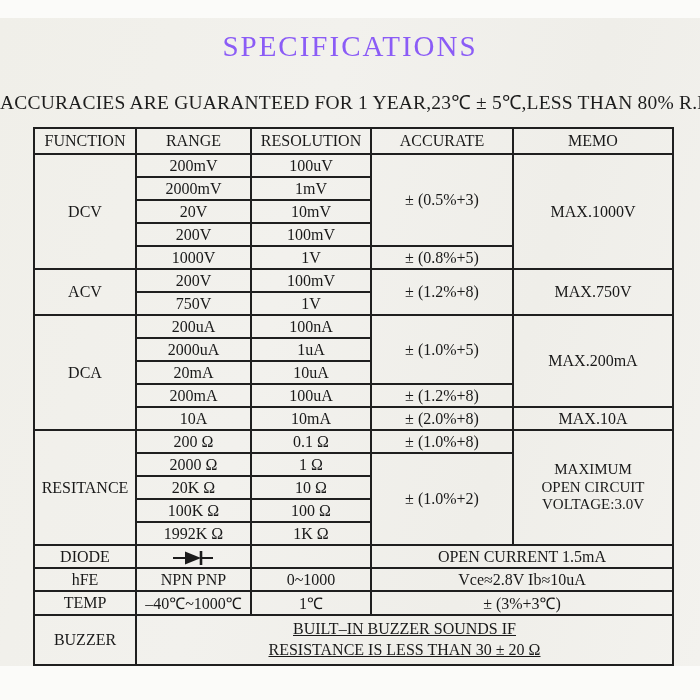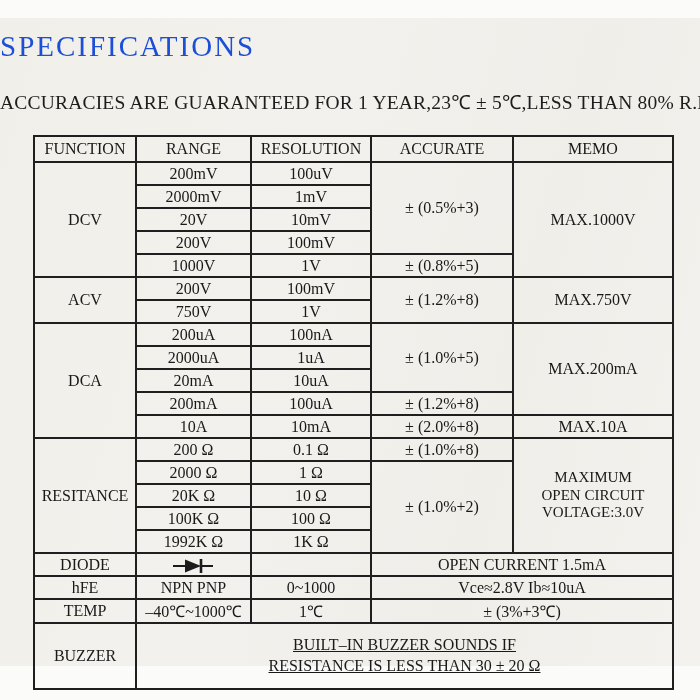--- a/index.html
+++ b/index.html
@@ -10,50 +10,50 @@
     color:#1b1b1b;
     position:relative;
     overflow:hidden;
   }
   .scan{
     position:absolute;left:0;top:18px;width:700px;height:648px;
     background:linear-gradient(105deg,#f0efe9 0%,#f2f1ed 40%,#efeee9 70%,#f3f2ee 100%);
   }
   .title{
     position:absolute;top:30px;left:0;width:700px;
+    text-align:center;
     font-size:29px;letter-spacing:2px;
-    color:#1d4ed8;
+    color:#8b5cf6;
   }
   .subtitle{
     position:absolute;top:88px;left:0;width:700px;
     text-align:center;
     font-size:19.5px;letter-spacing:0.2px;
     white-space:nowrap;
     color:#1d1d1d;
   }
   table.spec{
     position:absolute;left:33px;top:127px;
     border-collapse:collapse;
     table-layout:fixed;
     width:639px;
     font-size:16px;
     color:#191919;
-    margin-top:8px;
   }
   table.spec td,table.spec th{
     border:2px solid #1f1f1f;
     text-align:center;
     vertical-align:middle;
     padding:0 2px;
     font-weight:normal;
     overflow:hidden;
   }
   tr.hdr{height:26px;}
   tr.r{height:23px;}
-  tr.buzzer-row{height:66px;}
+  tr.buzzer-row{height:50px;}
   .memo-multiline{line-height:1.18;font-size:15px;}
   .note2{line-height:1.3;text-decoration:underline;}
   .diode-glyph{display:inline-block;vertical-align:middle;}
 </style>
 </head>
 <body>
 
 <div class="scan"></div>
 
 <div class="title">SPECIFICATIONS</div>

